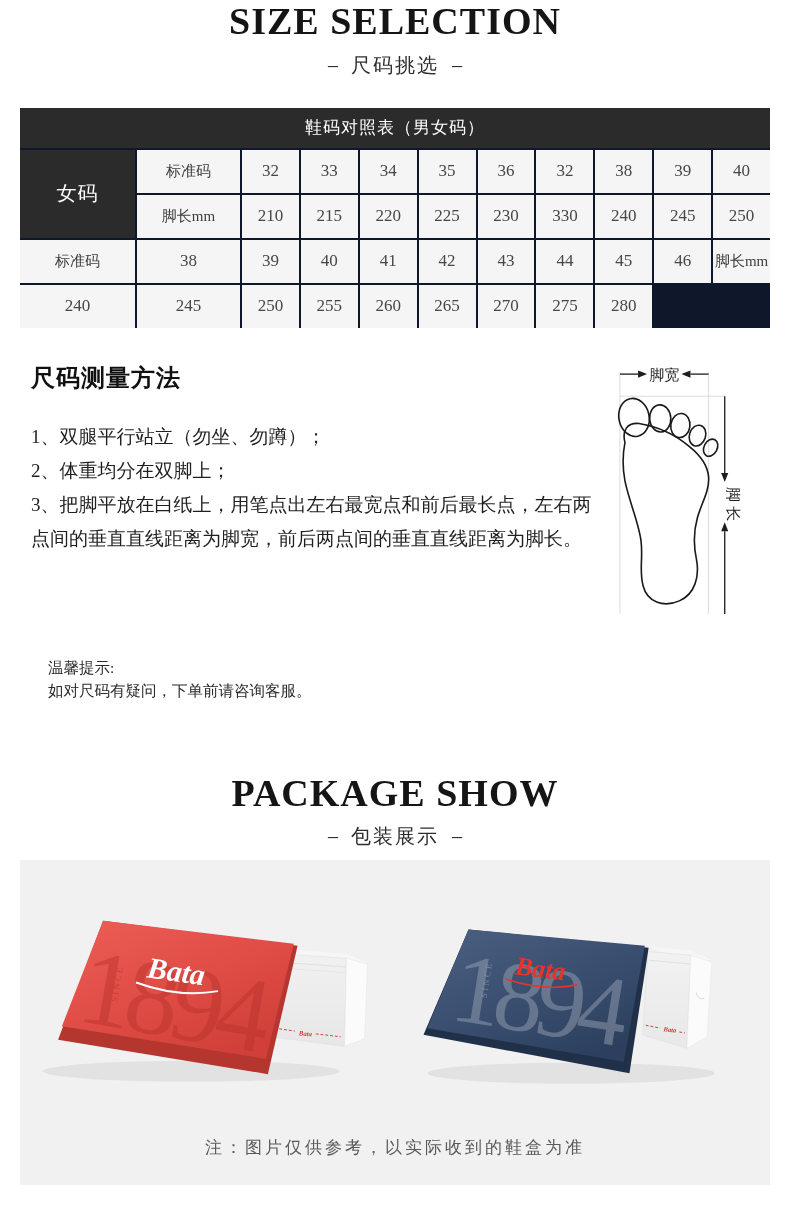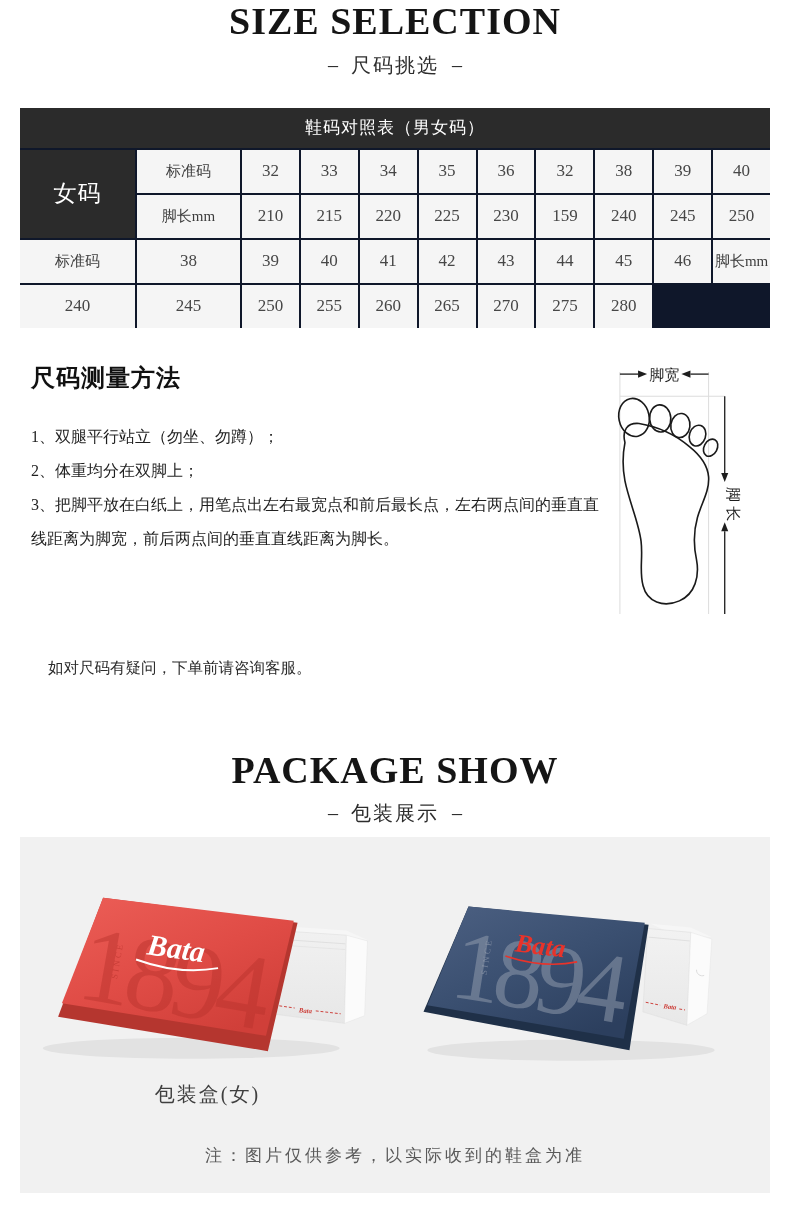--- a/index.html
+++ b/index.html
@@ -33,33 +33,33 @@
     grid-template-rows:40px repeat(4, 43px);
     gap:2px;
     background:#0f172a;
   }
   .size-table > div { display:flex; align-items:center; justify-content:center; }
   .tbl-header {
     grid-column:1 / -1;
     background:#2b2b2b; color:#ffffff; font-size:17px; letter-spacing:1px;
   }
   .grp-label {
-    background:#2b2b2b; color:#ffffff; font-size:23px; letter-spacing:1px;
+    background:#2b2b2b; color:#ffffff; font-size:20px; letter-spacing:1px;
   }
   .grp-label.women { grid-column:1; grid-row:2 / span 2; }
   .grp-label.men   { grid-column:1; grid-row:4 / span 2; }
   .row-label { background:#f5f5f5; color:#3d3d3d; font-size:15px; }
   .size-cell { background:#f5f5f5; color:#474747; font-size:17px; }
 
   
   .measure { display:flex; padding:0 3px; margin-top:30px; }
   .measure-left { flex:1 1 auto; padding:4px 8px 0 28px; }
   .measure-heading { font-size:24px; font-weight:700; color:#111; letter-spacing:1px; }
   .measure-steps { margin-top:26px; }
-  .measure-steps p { font-size:16px; line-height:34px; color:#1f1f1f; }
+  .measure-steps p { font-size:19px; line-height:34px; color:#1f1f1f; }
   .foot-diagram { flex:0 0 178px; padding-top:2px; }
 
   
   .tips { padding:0 48px; margin-top:34px; }
   .tips-title { font-size:16px; color:#2b2b2b; line-height:24px; }
   .tips p { font-size:15.5px; line-height:23px; color:#2b2b2b; }
 
   
   .package-panel {
     margin:10px 20px 0; background:#f1f1f1;
@@ -102,21 +102,21 @@
     <div class="size-cell">38</div>
     <div class="size-cell">39</div>
     <div class="size-cell">40</div>
 
     <div class="row-label">脚长mm</div>
     <div class="size-cell">210</div>
     <div class="size-cell">215</div>
     <div class="size-cell">220</div>
     <div class="size-cell">225</div>
     <div class="size-cell">230</div>
-    <div class="size-cell">159</div>
+    <div class="size-cell">330</div>
     <div class="size-cell">240</div>
     <div class="size-cell">245</div>
     <div class="size-cell">250</div>
 
     <div class="row-label">标准码</div>
     <div class="size-cell">38</div>
     <div class="size-cell">39</div>
     <div class="size-cell">40</div>
     <div class="size-cell">41</div>
     <div class="size-cell">42</div>
@@ -178,20 +178,21 @@
           <path d="M14,82 C11,70 16,62 28,63 C46,66 64,74 78,86 C88,94 96,104 97,116
                    C98,130 90,142 86,156 C82,170 82,184 85,198 C88,214 84,232 68,239
                    C52,246 36,240 32,224 C28,210 32,196 30,180 C28,162 18,140 14,120
                    C11,104 12,92 14,82 Z"></path>
         </g>
       </svg>
     </div>
   </div>
 
   <div class="tips">
+    <p class="tips-title">温馨提示:</p>
     <p>如对尺码有疑问，下单前请咨询客服。</p>
   </div>
 
   <div class="sec-header second">
     <div class="sec-title">PACKAGE SHOW</div>
     <div class="sec-subtitle">
       <span class="dash">–</span>
       <span class="sub-text">包装展示</span>
       <span class="dash">–</span>
     </div>
@@ -234,21 +235,20 @@
             <g transform="translate(150,132) rotate(10)">
               <text x="0" y="40" text-anchor="middle" font-size="112" letter-spacing="-8" fill="#b8322c" opacity="0.45" font-family="Liberation Serif, serif">1894</text>
               <text transform="translate(-56,14) rotate(-90)" font-size="9" letter-spacing="2.5" fill="#b8322c" opacity="0.6">SINCE</text>
             </g>
             <g transform="translate(153,114) rotate(8)">
               <text x="0" y="0" text-anchor="middle" font-size="31" font-style="italic" font-weight="bold" fill="#ffffff" font-family="Liberation Serif, serif">Bata</text>
               <path d="M-40,7 C-12,13 18,13 46,4" stroke="#ffffff" stroke-width="2" fill="none"></path>
             </g>
           </g>
         </svg>
-        <div class="box-caption">包装盒(女)</div>
       </div>
 
       <div class="box-col">
         <svg width="360" height="228" viewBox="0 0 375 238">
           <defs>
             <linearGradient id="blueGrad" x1="0" y1="0" x2="0.7" y2="1">
               <stop offset="0" stop-color="#4c6082"></stop>
               <stop offset="0.55" stop-color="#3a4f70"></stop>
               <stop offset="1" stop-color="#2c3f5e"></stop>
             </linearGradient>

